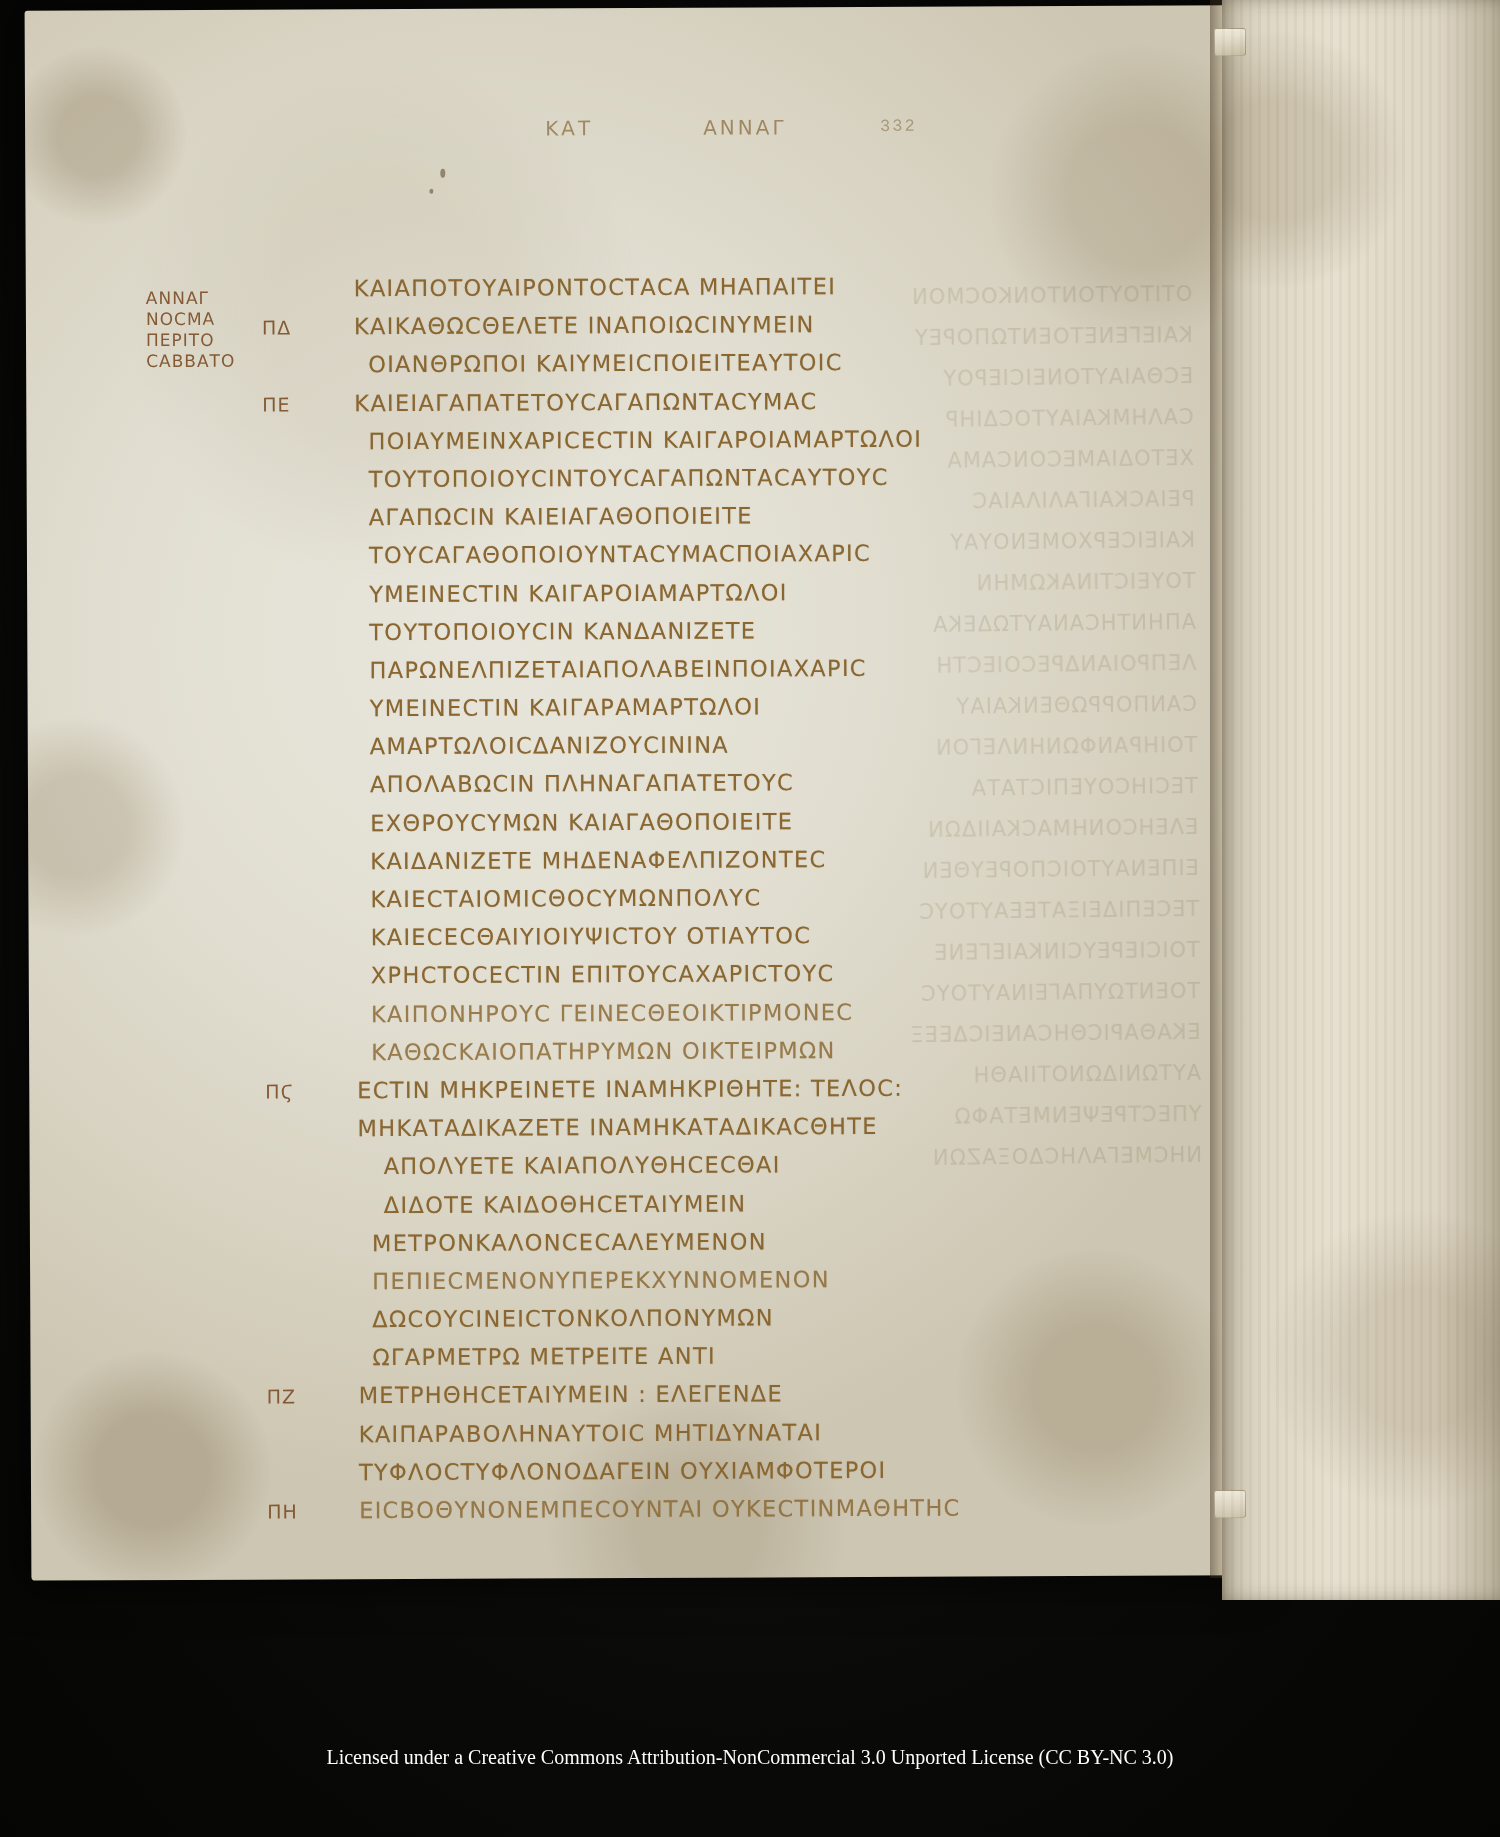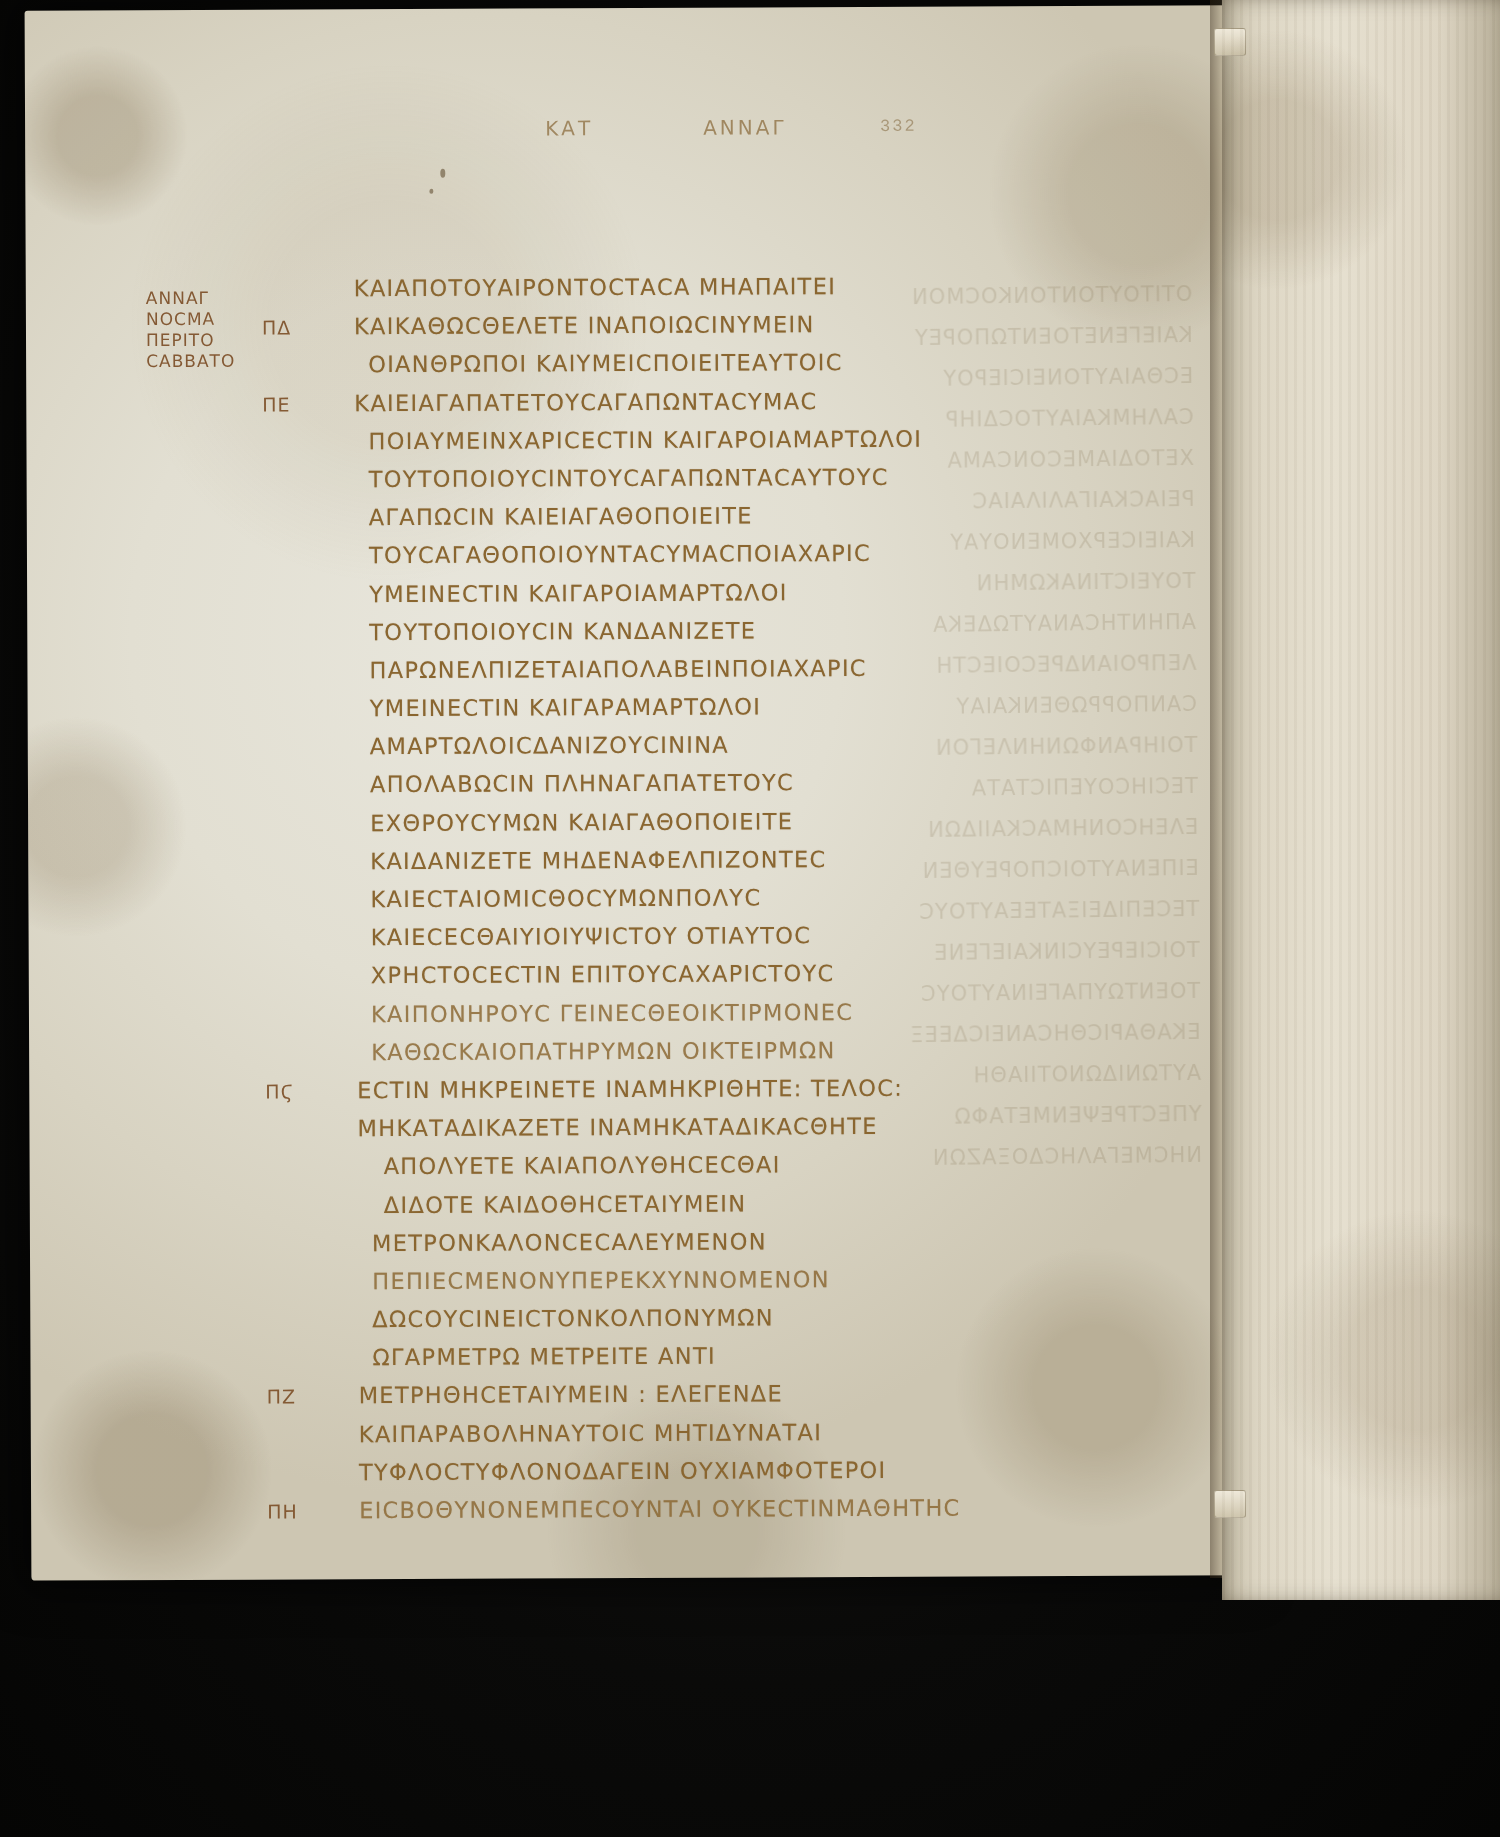--- a/index.html
+++ b/index.html
@@ -389,13 +389,14 @@
     </div>
 </div>
 
 <div id="gutter"></div>
 <div id="nextleaf">
   <div class="clasp" style="left:-8px;top:28px;"></div>
   <div class="clasp" style="left:-8px;top:1490px;"></div>
 </div>
 
 <div id="credit">
+  <div class="l2">Licensed under a Creative Commons Attribution-NonCommercial 3.0 Unported License (CC BY-NC 3.0)</div>
 </div>
 
 </body></html>

